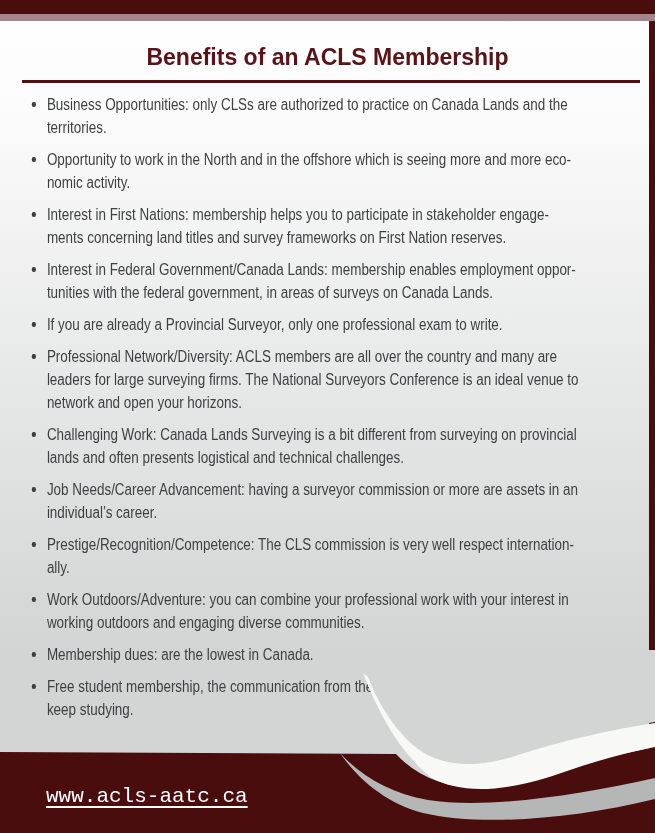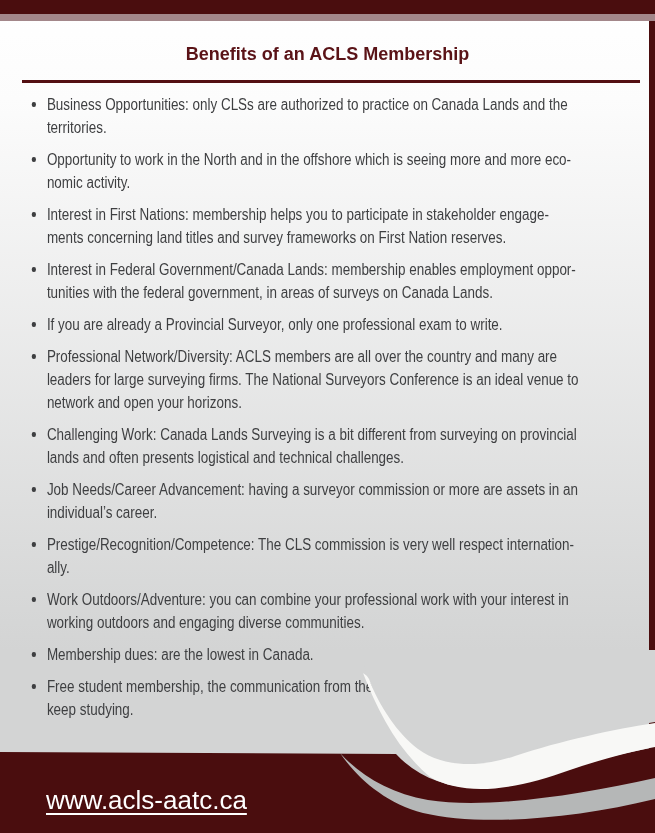--- a/index.html
+++ b/index.html
@@ -32,21 +32,21 @@
     width: 6px; height: 100%;
     background: #4a0d0e;
     z-index: 1;
   }
 
   .page-title {
     position: absolute;
     top: 44px; left: 0;
     width: 100%;
     text-align: center;
-    font-size: 18px;
+    font-size: 23px;
     font-weight: bold;
     color: #5a1317;
     letter-spacing: 0px;
     z-index: 2;
   }
   .title-rule {
     position: absolute;
     top: 80px; left: 22px;
     width: 618px; height: 3px;
     background: #530f12;
@@ -83,26 +83,27 @@
   .bottom-art {
     position: absolute;
     left: 0; top: 650px;
     width: 655px; height: 183px;
     z-index: 4;
   }
 
   .website-link {
     position: absolute;
     left: 46px; top: 785px;
-    font-size: 26px;
+    font-size: 21px;
     color: #ffffff;
     text-decoration: underline;
     text-underline-offset: 4px;
     z-index: 5;
     cursor: pointer;
+    font-family: Liberation Mono, monospace;
   }
 </style>
 </head>
 <body>
 
 <div class="slide">
 
   <div class="top-bar"></div>
   <div class="accent-bar"></div>
   <div class="right-strip"></div>

